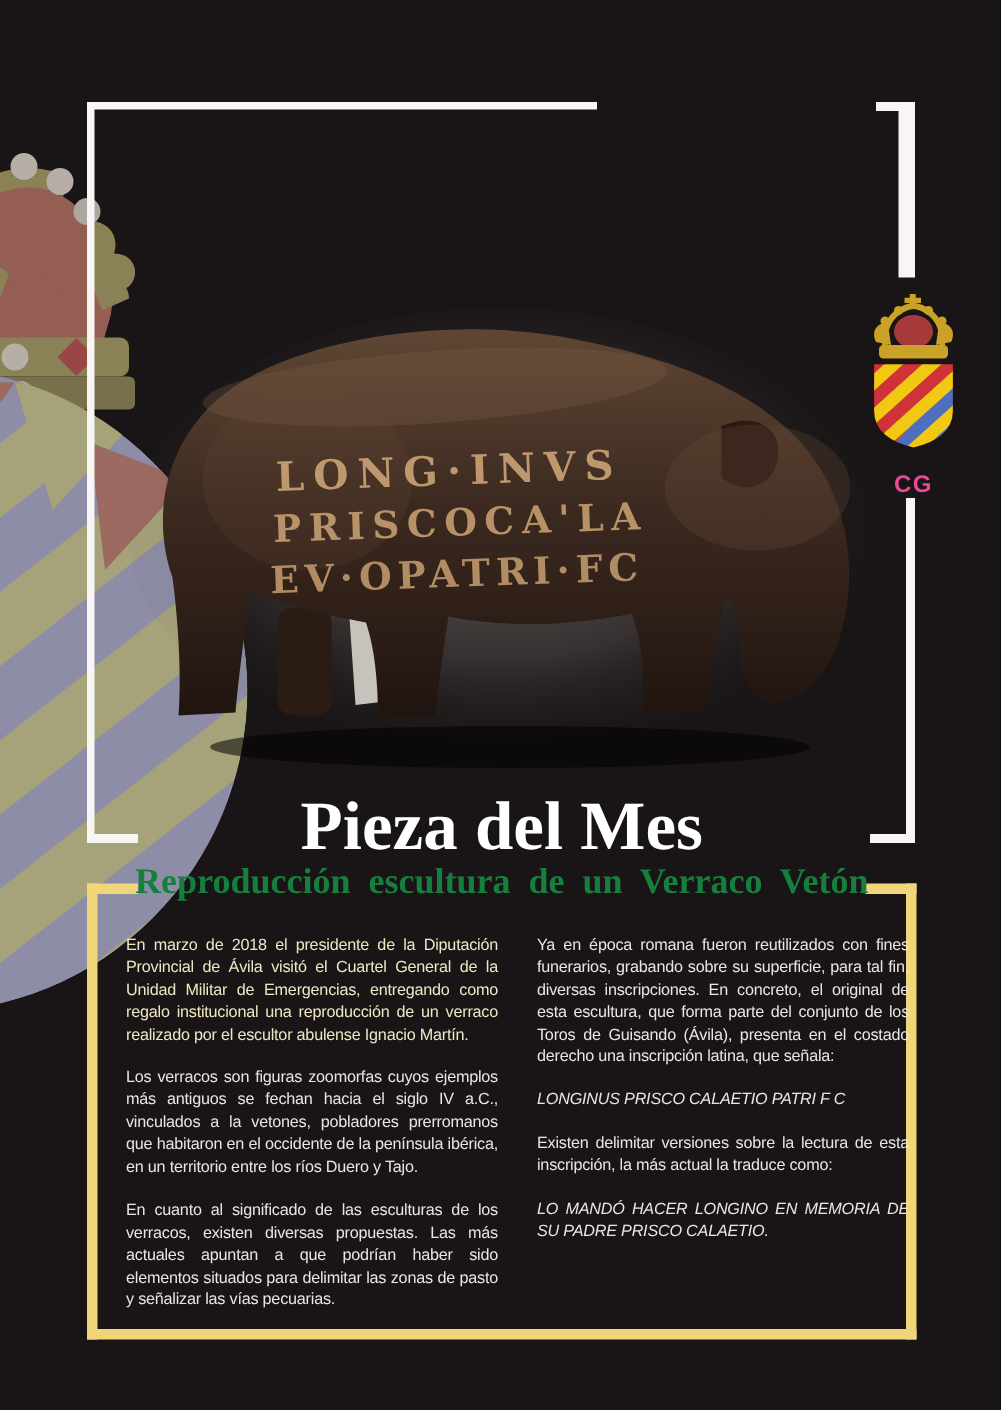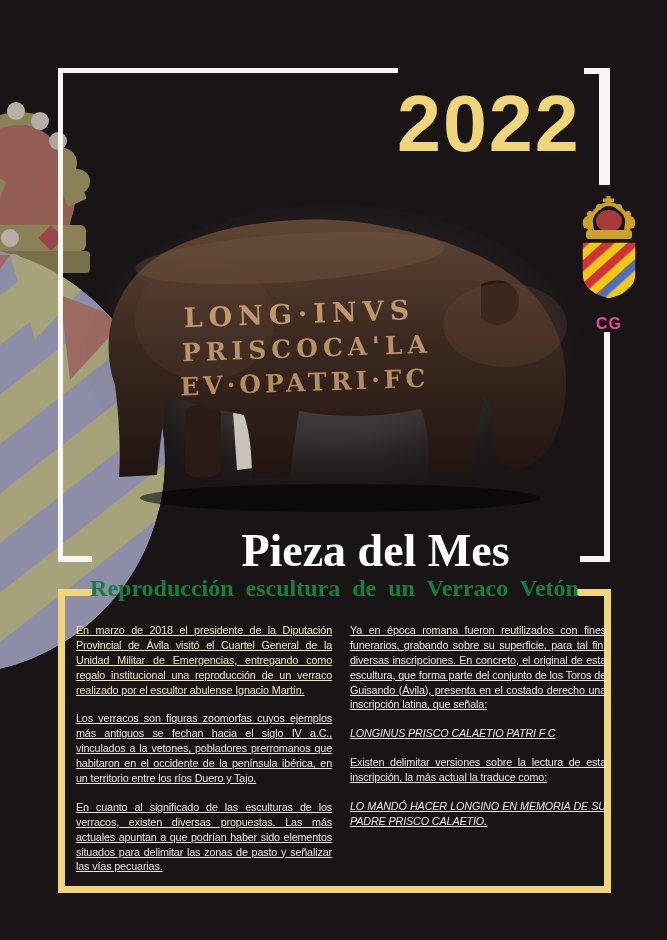--- a/index.html
+++ b/index.html
@@ -29,35 +29,35 @@
   }
   
   .bg-arms{position:absolute;left:-60px;top:95px;width:260px;height:640px;}
   
   .sculpture{position:absolute;left:85px;top:200px;width:500px;height:335px;}
   .insc{font-family:"DejaVu Serif",serif;font-weight:bold;}
   
   .title{
     position:absolute;left:58px;top:527px;width:553px;text-align:center;
     color:#fff;font-family:"Liberation Serif",serif;font-weight:700;
-    font-size:46px;line-height:1.05;padding-left:41px;
+    font-size:46px;line-height:1.05;
   }
   .subtitle{
     position:absolute;left:58px;top:576px;width:553px;text-align:center;
     color:#15803d;font-family:"Liberation Serif",serif;font-weight:700;
     font-size:24px;word-spacing:6px;line-height:1.05;
   }
   
   .cols{
     position:absolute;left:72px;top:623px;width:534px;
     display:flex;gap:14px;
   }
   .col{flex:1;color:#e8e6e2;font-size:10.8px;line-height:1.38;
     letter-spacing:-0.15px;text-align:justify;}
-  .col p{margin:0 0 14px 4px;text-decoration:underline;}
+  .col p{margin:0 0 14px 12px;}
   .col p.cream{color:#efe6c4;}
   .col p.quote{font-style:italic;margin-bottom:14px;}
   
   .footer{
     position:absolute;left:0;top:897px;width:667px;text-align:center;
     color:#f2efec;font-size:10.5px;font-weight:700;letter-spacing:0.2px;
   }
 </style>
 </head>
 <body>
@@ -112,21 +112,20 @@
   <div class="line w" style="left:599px;top:68px;width:11px;height:117px;"></div>
   <div class="line w" style="left:604px;top:332px;width:6px;height:230px;"></div>
   <div class="line w" style="left:580px;top:556px;width:30px;height:6px;"></div>
 
   <div class="line y" style="left:58px;top:589px;width:34px;height:7px;"></div>
   <div class="line y" style="left:58px;top:589px;width:7px;height:304px;"></div>
   <div class="line y" style="left:577px;top:589px;width:34px;height:7px;"></div>
   <div class="line y" style="left:604px;top:589px;width:7px;height:304px;"></div>
   <div class="line y" style="left:58px;top:886px;width:553px;height:7px;"></div>
 
-  <div class="year">2022</div>
 
   <svg class="crest-box" viewBox="0 0 78 108" aria-hidden="true">
     <defs>
       <pattern id="crestRed" width="17" height="17" patternUnits="userSpaceOnUse" patternTransform="rotate(-42 39 75)">
         <rect width="17" height="17" fill="#f2c912"></rect>
         <rect width="17" height="8.5" fill="#cf3339"></rect>
       </pattern>
       <pattern id="crestBlue" width="17" height="17" patternUnits="userSpaceOnUse" patternTransform="rotate(-42 39 75)">
         <rect width="17" height="8.5" fill="#4f6fbe"></rect>
       </pattern>

